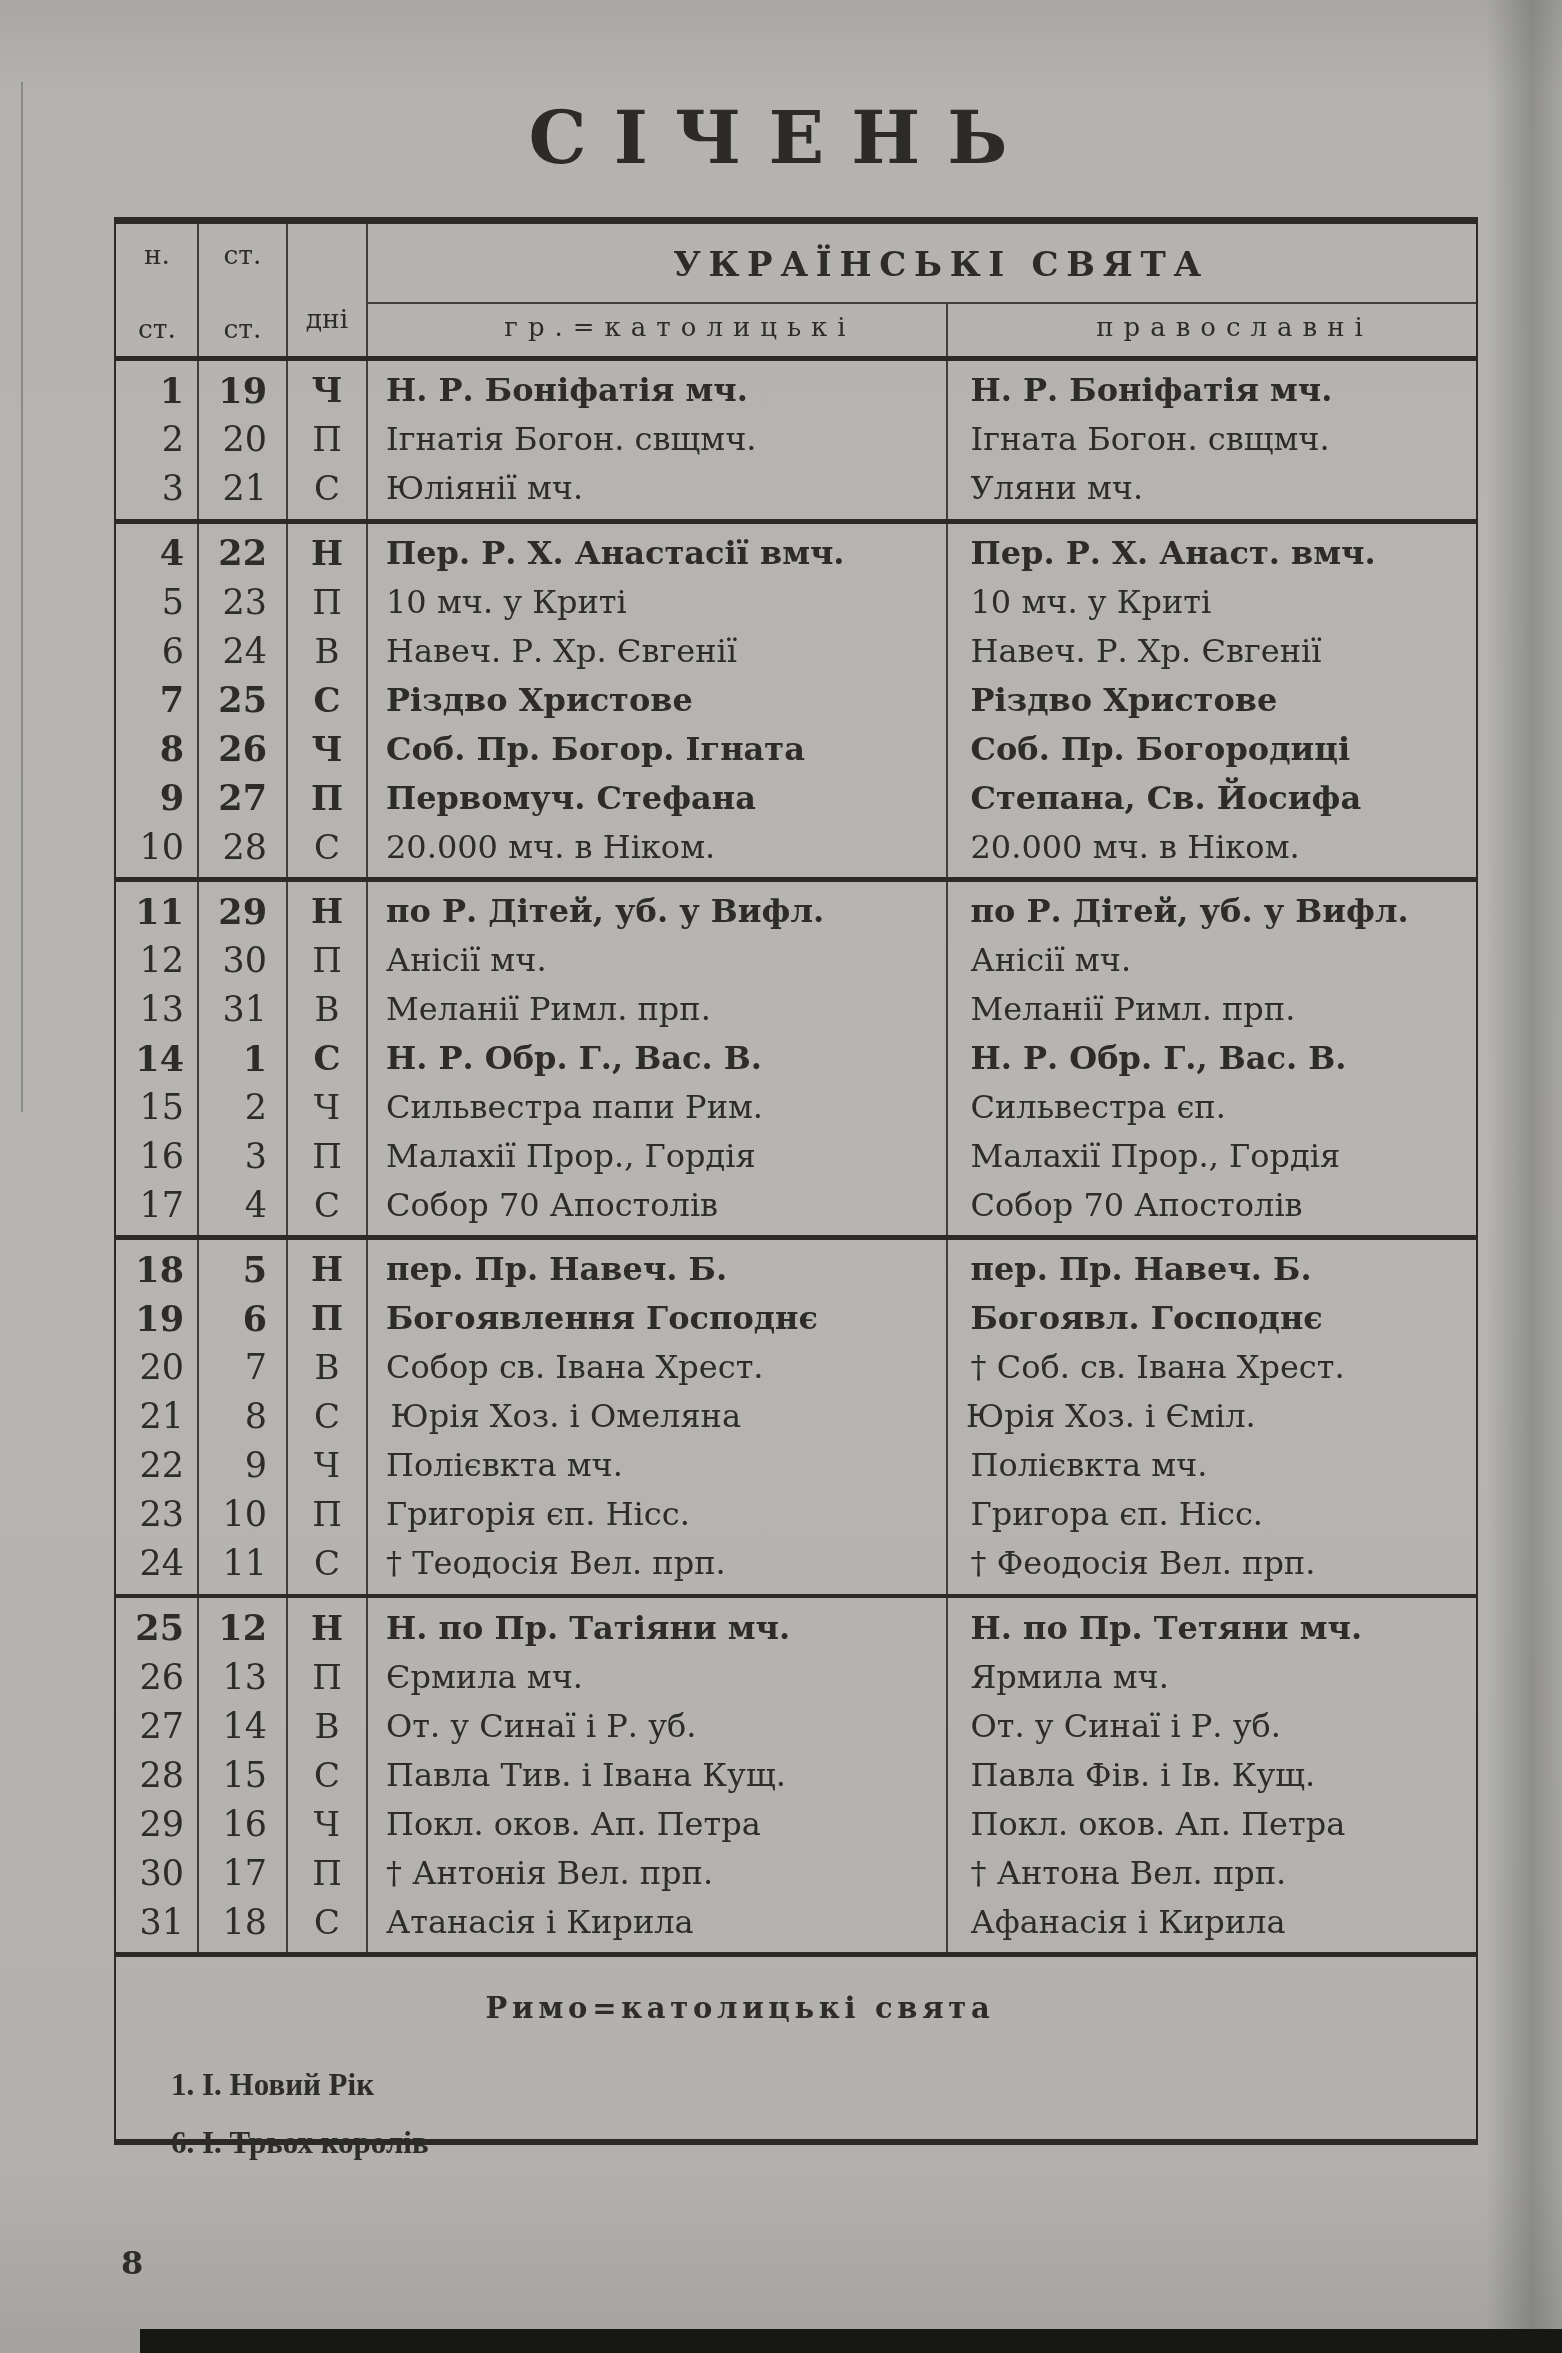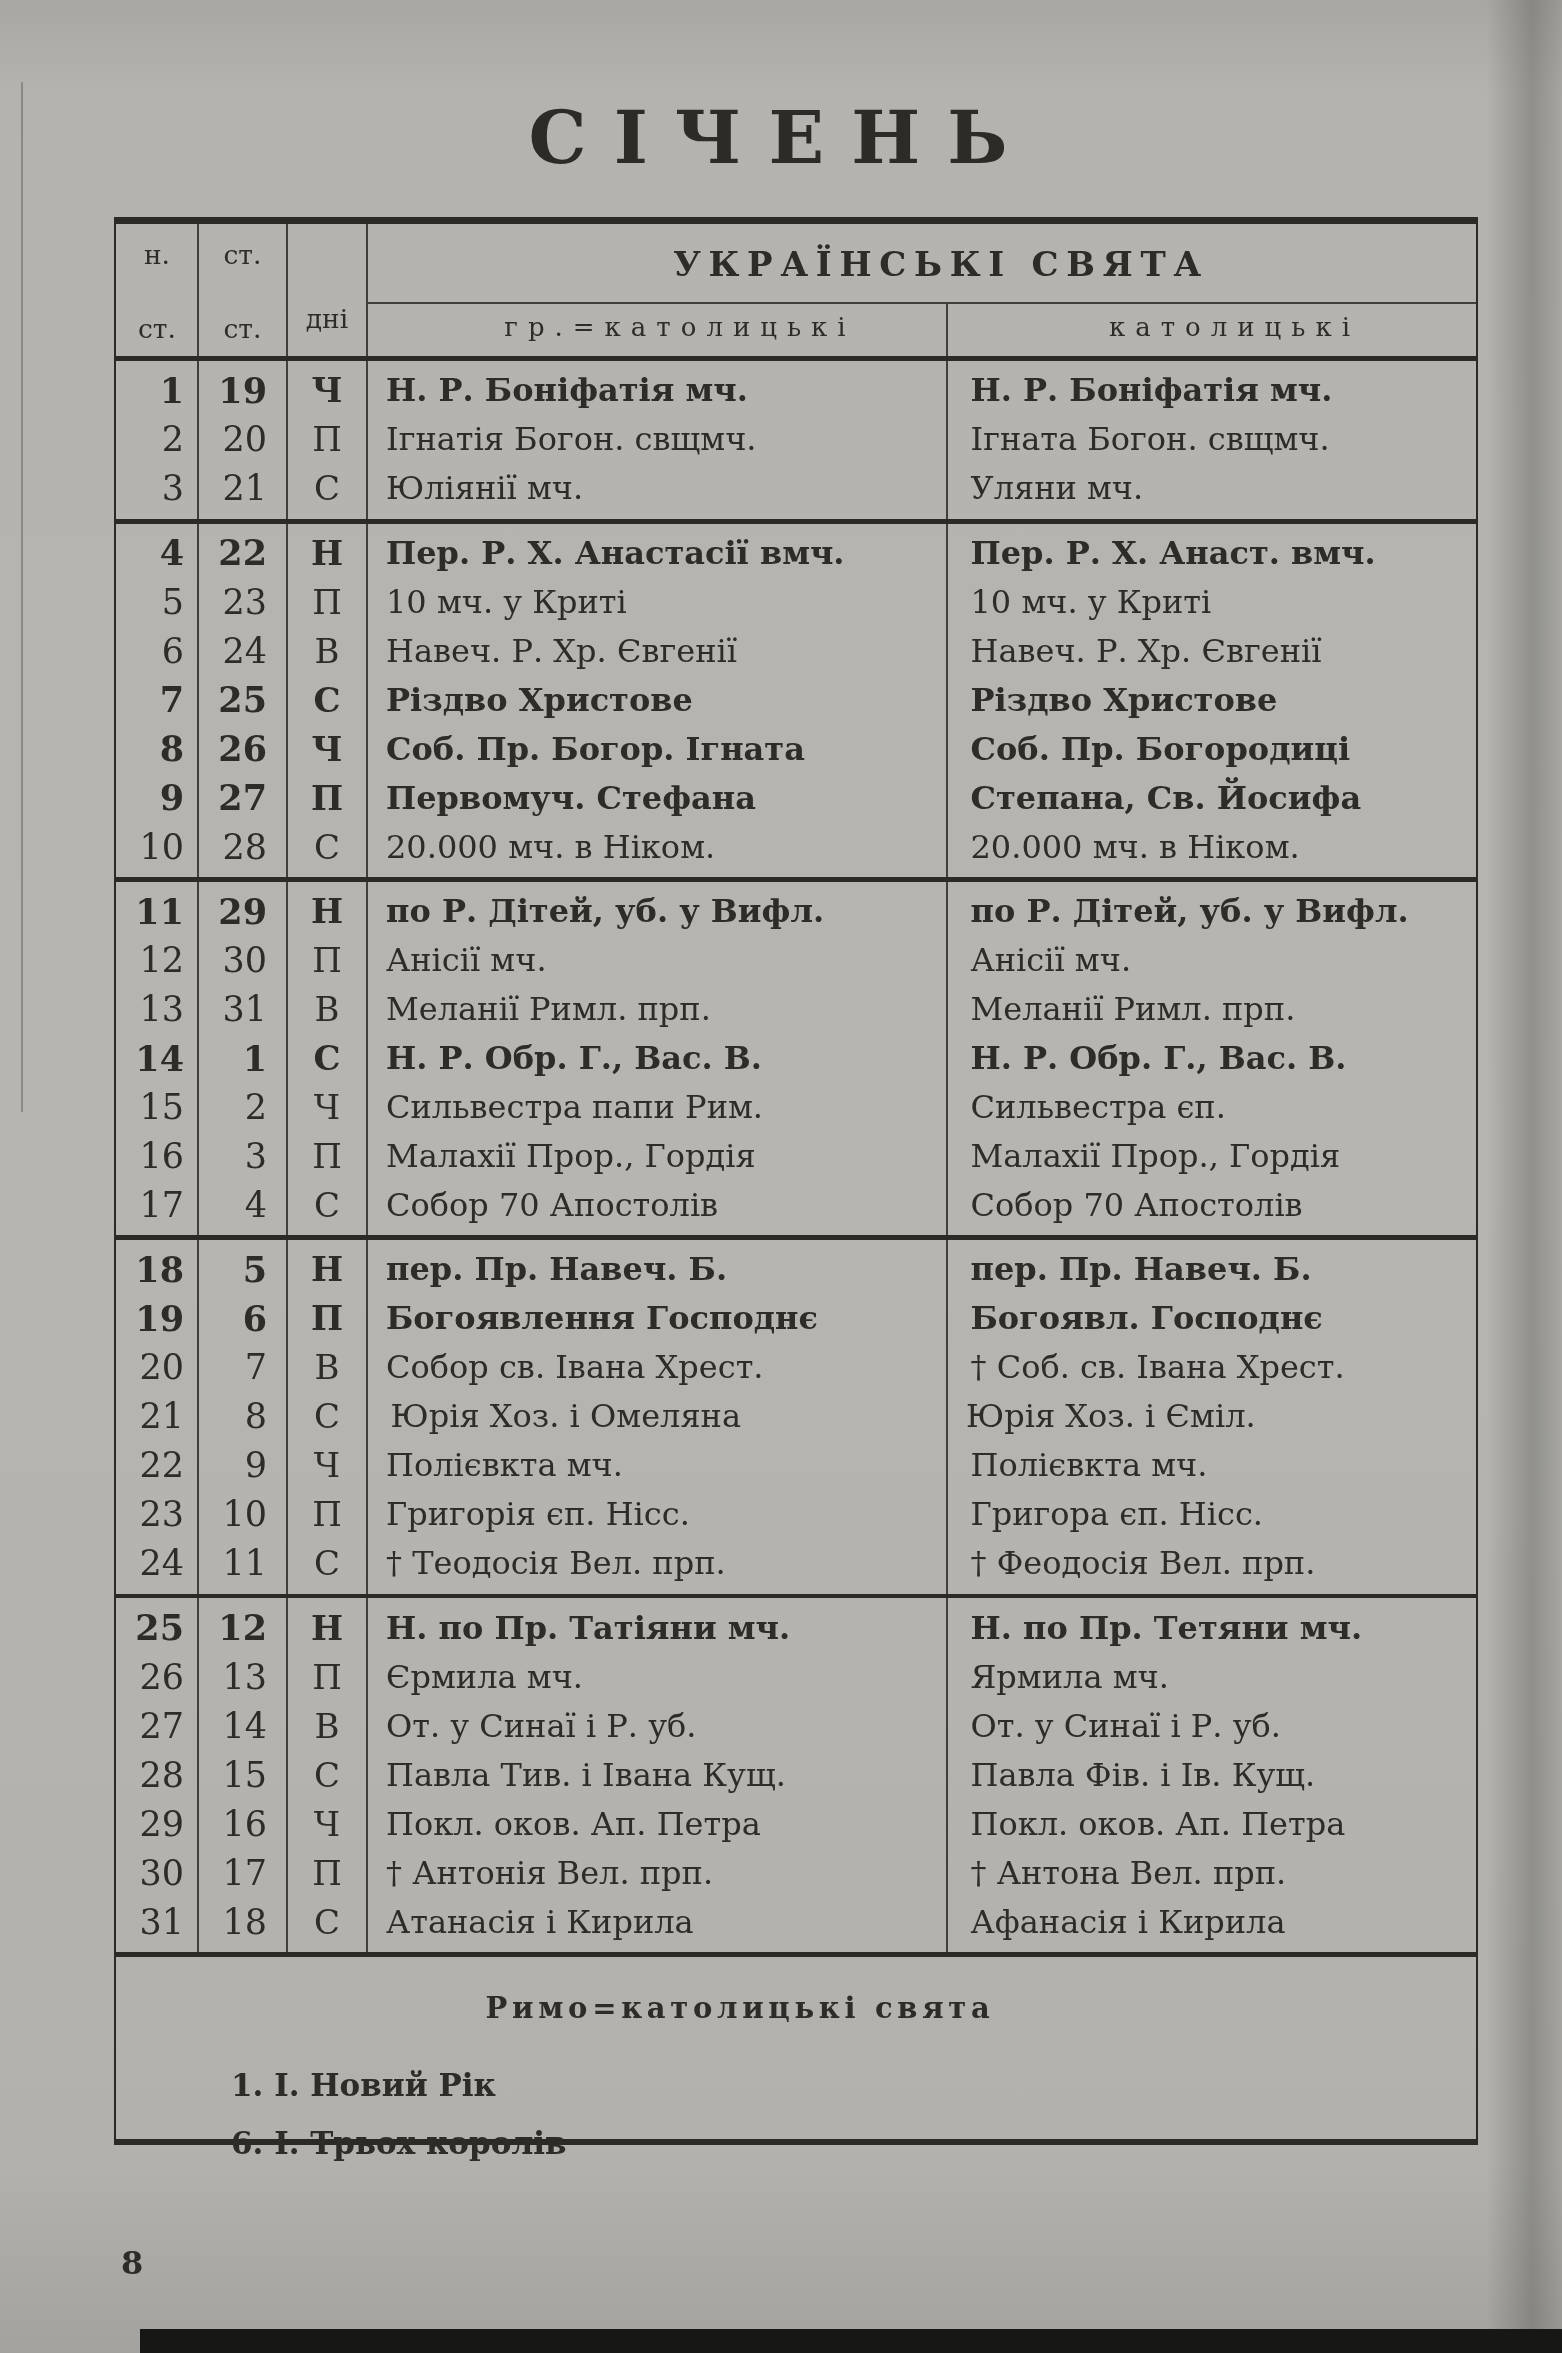--- a/index.html
+++ b/index.html
@@ -77,21 +77,21 @@
   .c-o{text-align:right;padding-right:20px;font-size:35px;}
   .c-d{text-align:center;font-size:34px;}
   .c-gc{padding-left:19px;}
   .c-pr{padding-left:23.5px;}
   
   .rc-section{height:182px;padding-top:34px;}
   .rc-title{
     text-align:center;position:relative;left:-56px;
     font-size:29px;font-weight:700;letter-spacing:4.7px;
   }
-  .rc-items{margin-top:31px;padding-left:115px;}
+  .rc-items{margin-top:31px;padding-left:55px;font-family:Liberation Serif, serif;}
   .rc-item{font-size:31px;font-weight:700;line-height:58px;}
   .page-number{
     position:absolute;left:121px;top:2244px;
     font-size:32px;font-weight:700;
   }
 </style>
 </head>
 <body>
 
 <div class="page">
@@ -112,21 +112,21 @@
         <span>ст.</span>
         <span>ст.</span>
       </div>
       <div class="h-cell h-days">
         <span>дні</span>
       </div>
       <div class="h-cell h-main">
         <div class="h-main-title">УКРАЇНСЬКІ СВЯТА</div>
         <div class="h-sub">
           <div class="h-sub-cell">гр.=католицькі</div>
-          <div class="h-sub-cell">католицькі</div>
+          <div class="h-sub-cell">православні</div>
         </div>
       </div>
       <div class="hline-thin"></div>
       <div class="hv hv1"></div>
       <div class="hv hv2"></div>
       <div class="hv hv3"></div>
       <div class="hv hv4"></div>
     </div>
 
     <div class="thick-sep"></div>

